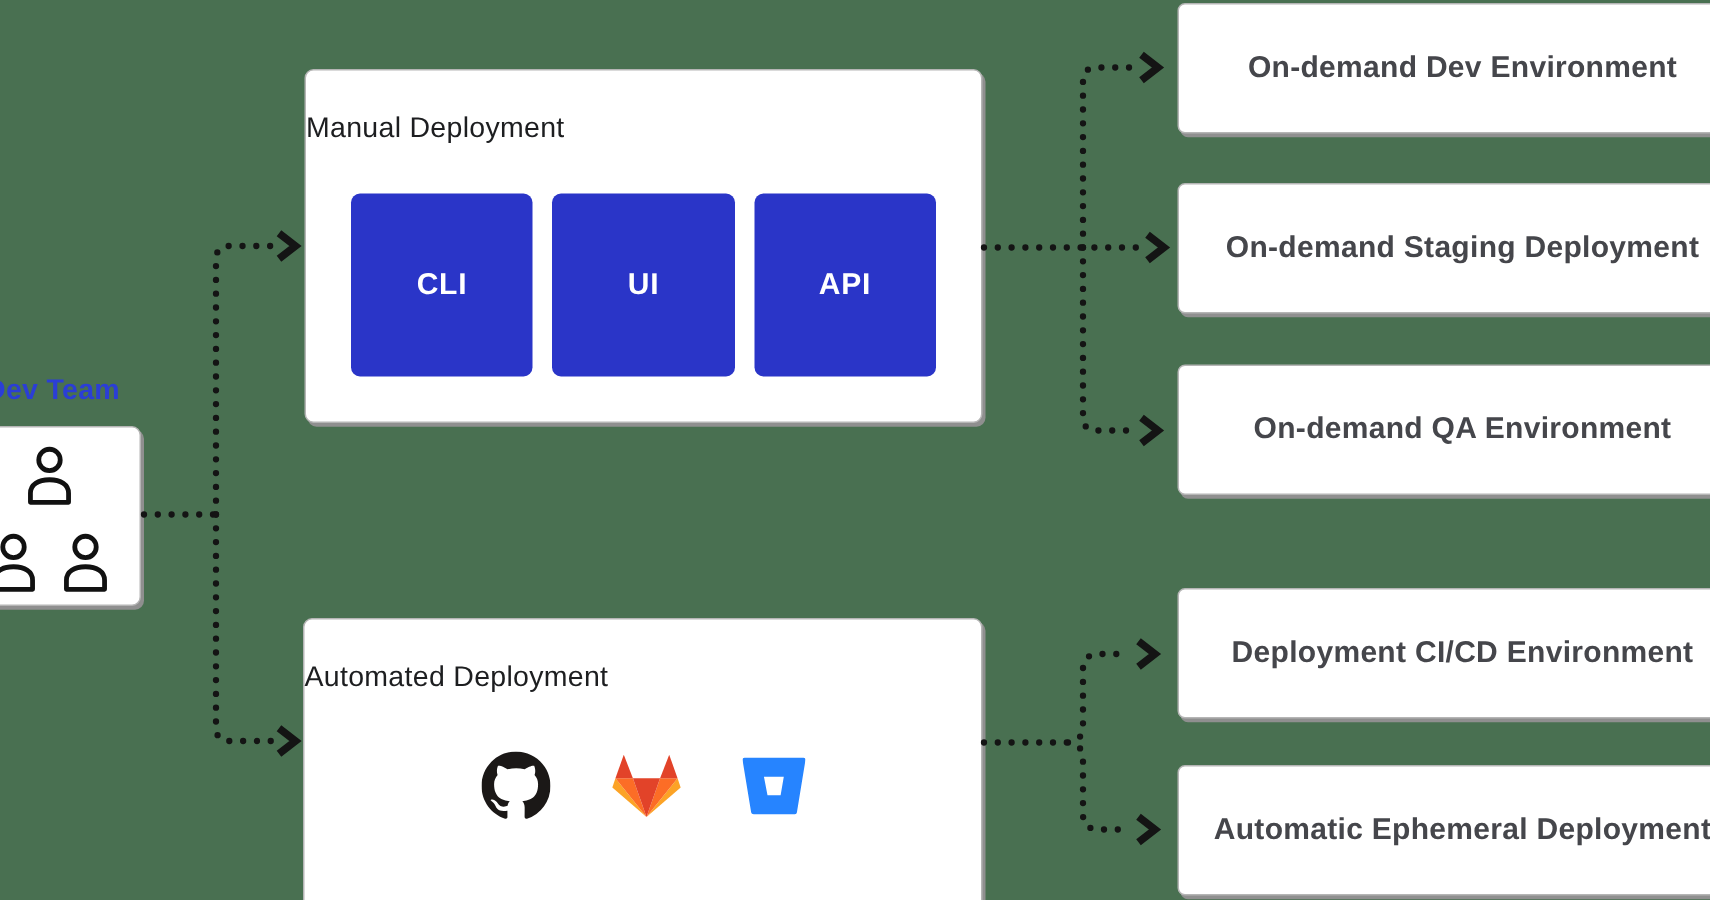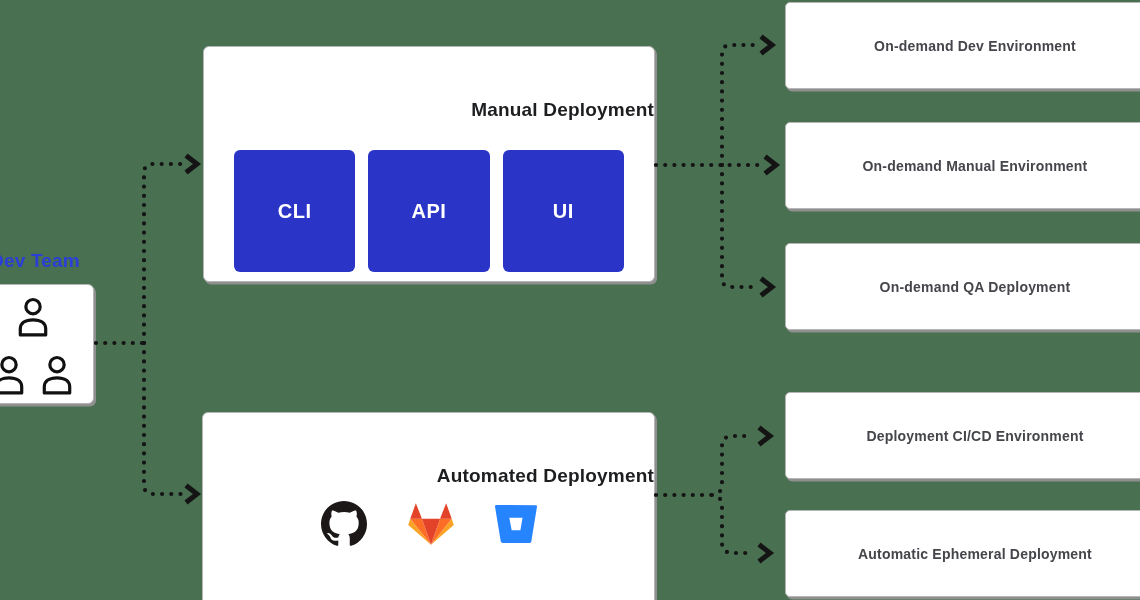--- a/index.html
+++ b/index.html
@@ -27,34 +27,34 @@
   .devteam-box{left:-52px;top:284px;width:146px;height:120px;}
   .person{position:absolute;}
   .person.p1{left:68px;top:11px;}
   .person.p2{left:44px;top:69px;}
   .person.p3{left:92px;top:69px;}
 
   
   .manual-box{left:203px;top:46px;width:452px;height:236px;}
   .automated-box{left:202px;top:412px;width:453px;height:204px;}
   .card-title{
-    display:block;text-align:right;padding-top:52px;font-size:19px;
-    font-weight:bold;color:var(--box-title);letter-spacing:.2px;
+    display:block;text-align:left;padding-top:28px;font-size:19px;
+    font-weight:normal;color:var(--box-title);letter-spacing:.2px;
   }
   .chip-row{position:absolute;left:30px;right:30px;top:82px;display:flex;gap:13px;}
   .chip{
     flex:1;height:122px;background:var(--accent-blue);border-radius:6px;
     display:flex;align-items:center;justify-content:center;
-    color:#ffffff;font-size:20px;font-weight:bold;letter-spacing:.5px;margin-top:21px;
+    color:#ffffff;font-size:20px;font-weight:bold;letter-spacing:.5px;
   }
   .logo-row{position:absolute;left:0;right:0;top:88px;display:flex;justify-content:center;align-items:center;gap:40px;}
 
   
   .env{left:785px;width:380px;height:87px;display:flex;align-items:center;justify-content:center;border-radius:5px;}
-  .env span{font-size:14px;font-weight:bold;color:var(--env-text);white-space:nowrap;letter-spacing:.2px;}
+  .env span{font-size:20px;font-weight:bold;color:var(--env-text);white-space:nowrap;letter-spacing:.2px;}
   .env-0{top:2px;} .env-1{top:122px;} .env-2{top:243px;} .env-3{top:392px;} .env-4{top:510px;}
 
   
   svg.arrows{position:absolute;left:0;top:0;z-index:3;pointer-events:none;}
   .dots{fill:none;stroke:var(--arrow);stroke-width:4.2;stroke-linecap:round;stroke-dasharray:0 9.2;}
   .head{fill:none;stroke:var(--arrow);stroke-width:5;stroke-linecap:butt;stroke-linejoin:miter;}
 
   
   .outline{fill:#ffffff;stroke:#111111;stroke-width:3.4;}
   .gh{fill:var(--github);} .bb{fill:var(--bitbucket);}
@@ -100,24 +100,24 @@
     </svg>
   </div>
 
   <div class="card manual-box">
     <span class="card-title">Manual Deployment</span>
     <div class="chip-row">
       <div class="chip">
           <span>CLI</span>
         </div>
       <div class="chip">
-          <span>API</span>
+          <span>UI</span>
         </div>
       <div class="chip">
-          <span>UI</span>
+          <span>API</span>
         </div>
     </div>
   </div>
 
   <div class="card automated-box">
     <span class="card-title">Automated Deployment</span>
     <div class="logo-row">
       <svg width="46" height="46" viewBox="0 0 16 16">
         <path class="gh" d="M8 0C3.58 0 0 3.58 0 8c0 3.54 2.29 6.53 5.47 7.59.4.07.55-.17.55-.38 0-.19-.01-.82-.01-1.49-2.01.37-2.53-.49-2.69-.94-.09-.23-.48-.94-.82-1.13-.28-.15-.68-.52-.01-.53.63-.01 1.08.58 1.23.82.72 1.21 1.87.87 2.33.66.07-.52.28-.87.51-1.07-1.78-.2-3.64-.89-3.64-3.95 0-.87.31-1.59.82-2.15-.08-.2-.36-1.02.08-2.12 0 0 .67-.21 2.2.82.64-.18 1.32-.27 2-.27s1.36.09 2 .27c1.53-1.04 2.2-.82 2.2-.82.44 1.1.16 1.92.08 2.12.51.56.82 1.27.82 2.15 0 3.07-1.87 3.75-3.65 3.95.29.25.54.73.54 1.48 0 1.07-.01 1.93-.01 2.2 0 .21.15.46.55.38A8.01 8.01 0 0 0 16 8c0-4.42-3.58-8-8-8z"></path>
       </svg>
@@ -133,24 +133,24 @@
       <svg width="42" height="42" viewBox="0 0 24 24">
         <path class="bb" fill-rule="evenodd" d="M.778 1.211a.768.768 0 0 0-.768.892l3.263 19.811c.084.499.515.867 1.022.872H19.95a.772.772 0 0 0 .77-.646l3.27-20.03a.768.768 0 0 0-.768-.891zM14.52 15.528H9.522L8.17 8.464h7.561z"></path>
       </svg>
     </div>
   </div>
 
   <div class="card env env-0">
     <span>On-demand Dev Environment</span>
   </div>
   <div class="card env env-1">
-    <span>On-demand Manual Environment</span>
+    <span>On-demand Staging Deployment</span>
   </div>
   <div class="card env env-2">
-    <span>On-demand QA Deployment</span>
+    <span>On-demand QA Environment</span>
   </div>
   <div class="card env env-3">
     <span>Deployment CI/CD Environment</span>
   </div>
   <div class="card env env-4">
     <span>Automatic Ephemeral Deployment</span>
   </div>
 
 </div>
 

